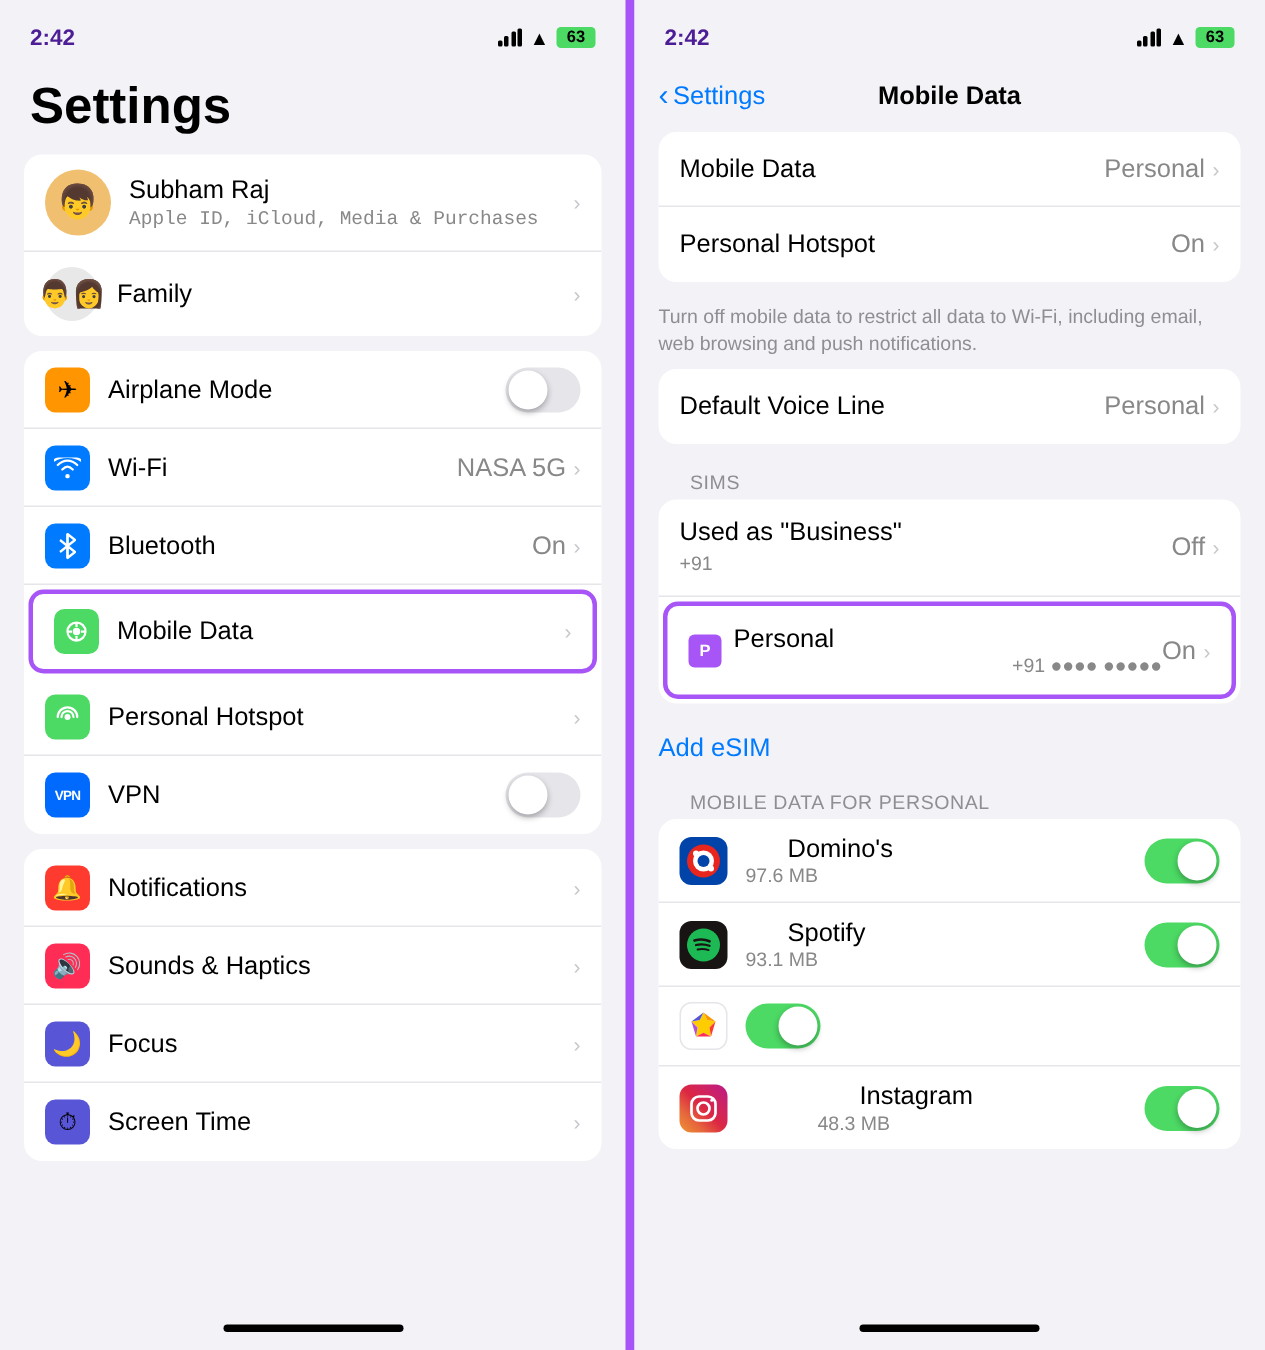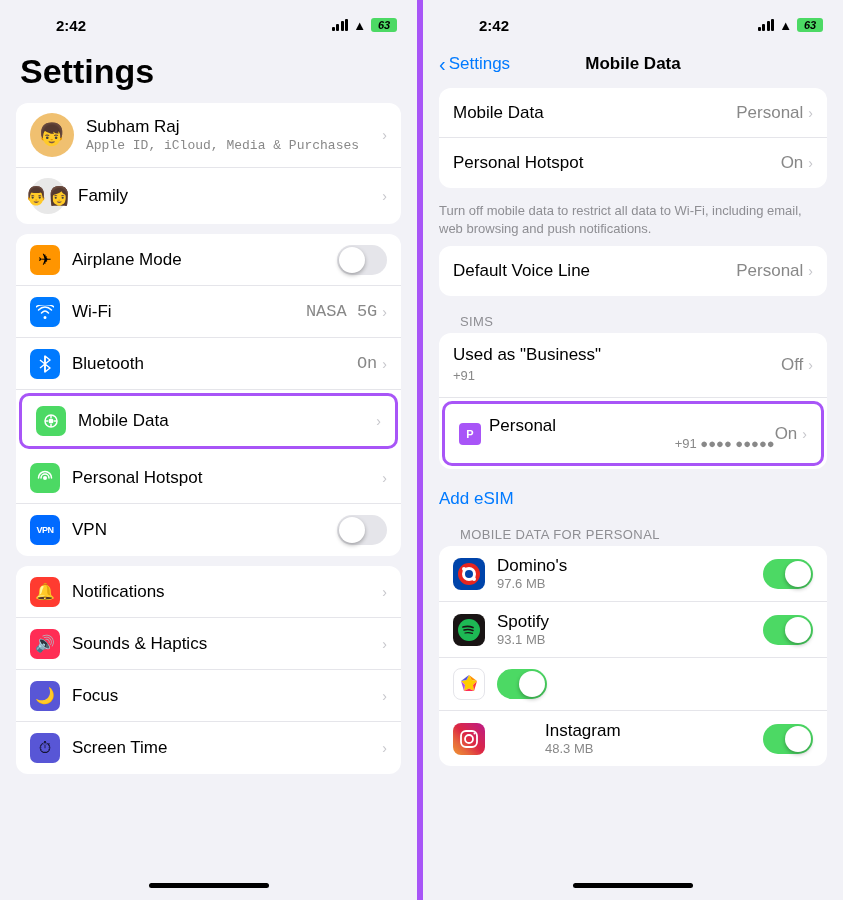--- a/index.html
+++ b/index.html
@@ -33,22 +33,21 @@
     .status-bar {
       display: flex;
       justify-content: space-between;
       align-items: center;
       padding: 12px 20px 6px 20px;
       height: 44px;
     }
     .status-time {
       font-size: 15px;
       font-weight: 600;
-      color: #000000;
-      margin-left: 36px;
+      color: #4c1d95;
     }
     .status-icons {
       display: flex;
       align-items: center;
       gap: 5px;
     }
     .signal-bars {
       display: flex;
       align-items: flex-end;
       gap: 1.5px;
@@ -67,21 +66,20 @@
       display: flex;
       align-items: center;
       background: #4cd964;
       border-radius: 3px;
       padding: 1px 4px;
       font-size: 11px;
       font-weight: 700;
       color: #000;
       min-width: 26px;
       justify-content: center;
-      font-style: italic;
     }
 
     
     .settings-title {
       font-size: 34px;
       font-weight: 700;
       color: #000;
       padding: 8px 20px 12px 20px;
     }
 
@@ -153,21 +151,20 @@
     .row-subtitle {
       font-size: 13px;
       color: #888;
       margin-top: 1px;
       font-family: Liberation Mono, monospace;
     }
     .row-value {
       font-size: 17px;
       color: #888;
       margin-right: 5px;
-      font-family: Liberation Mono, monospace;
     }
     .row-chevron {
       font-size: 14px;
       color: #c7c7cc;
     }
 
     
     .toggle {
       width: 50px;
       height: 30px;
@@ -332,20 +329,21 @@
       justify-content: center;
       font-size: 18px;
       overflow: hidden;
     }
     .app-text {
       flex: 1;
     }
     .app-name {
       font-size: 17px;
       color: #000;
+      margin-left: 28px;
     }
     .app-size {
       font-size: 13px;
       color: #888;
     }
     .toggle-on {
       width: 50px;
       height: 30px;
       border-radius: 15px;
       background: #4cd964;

